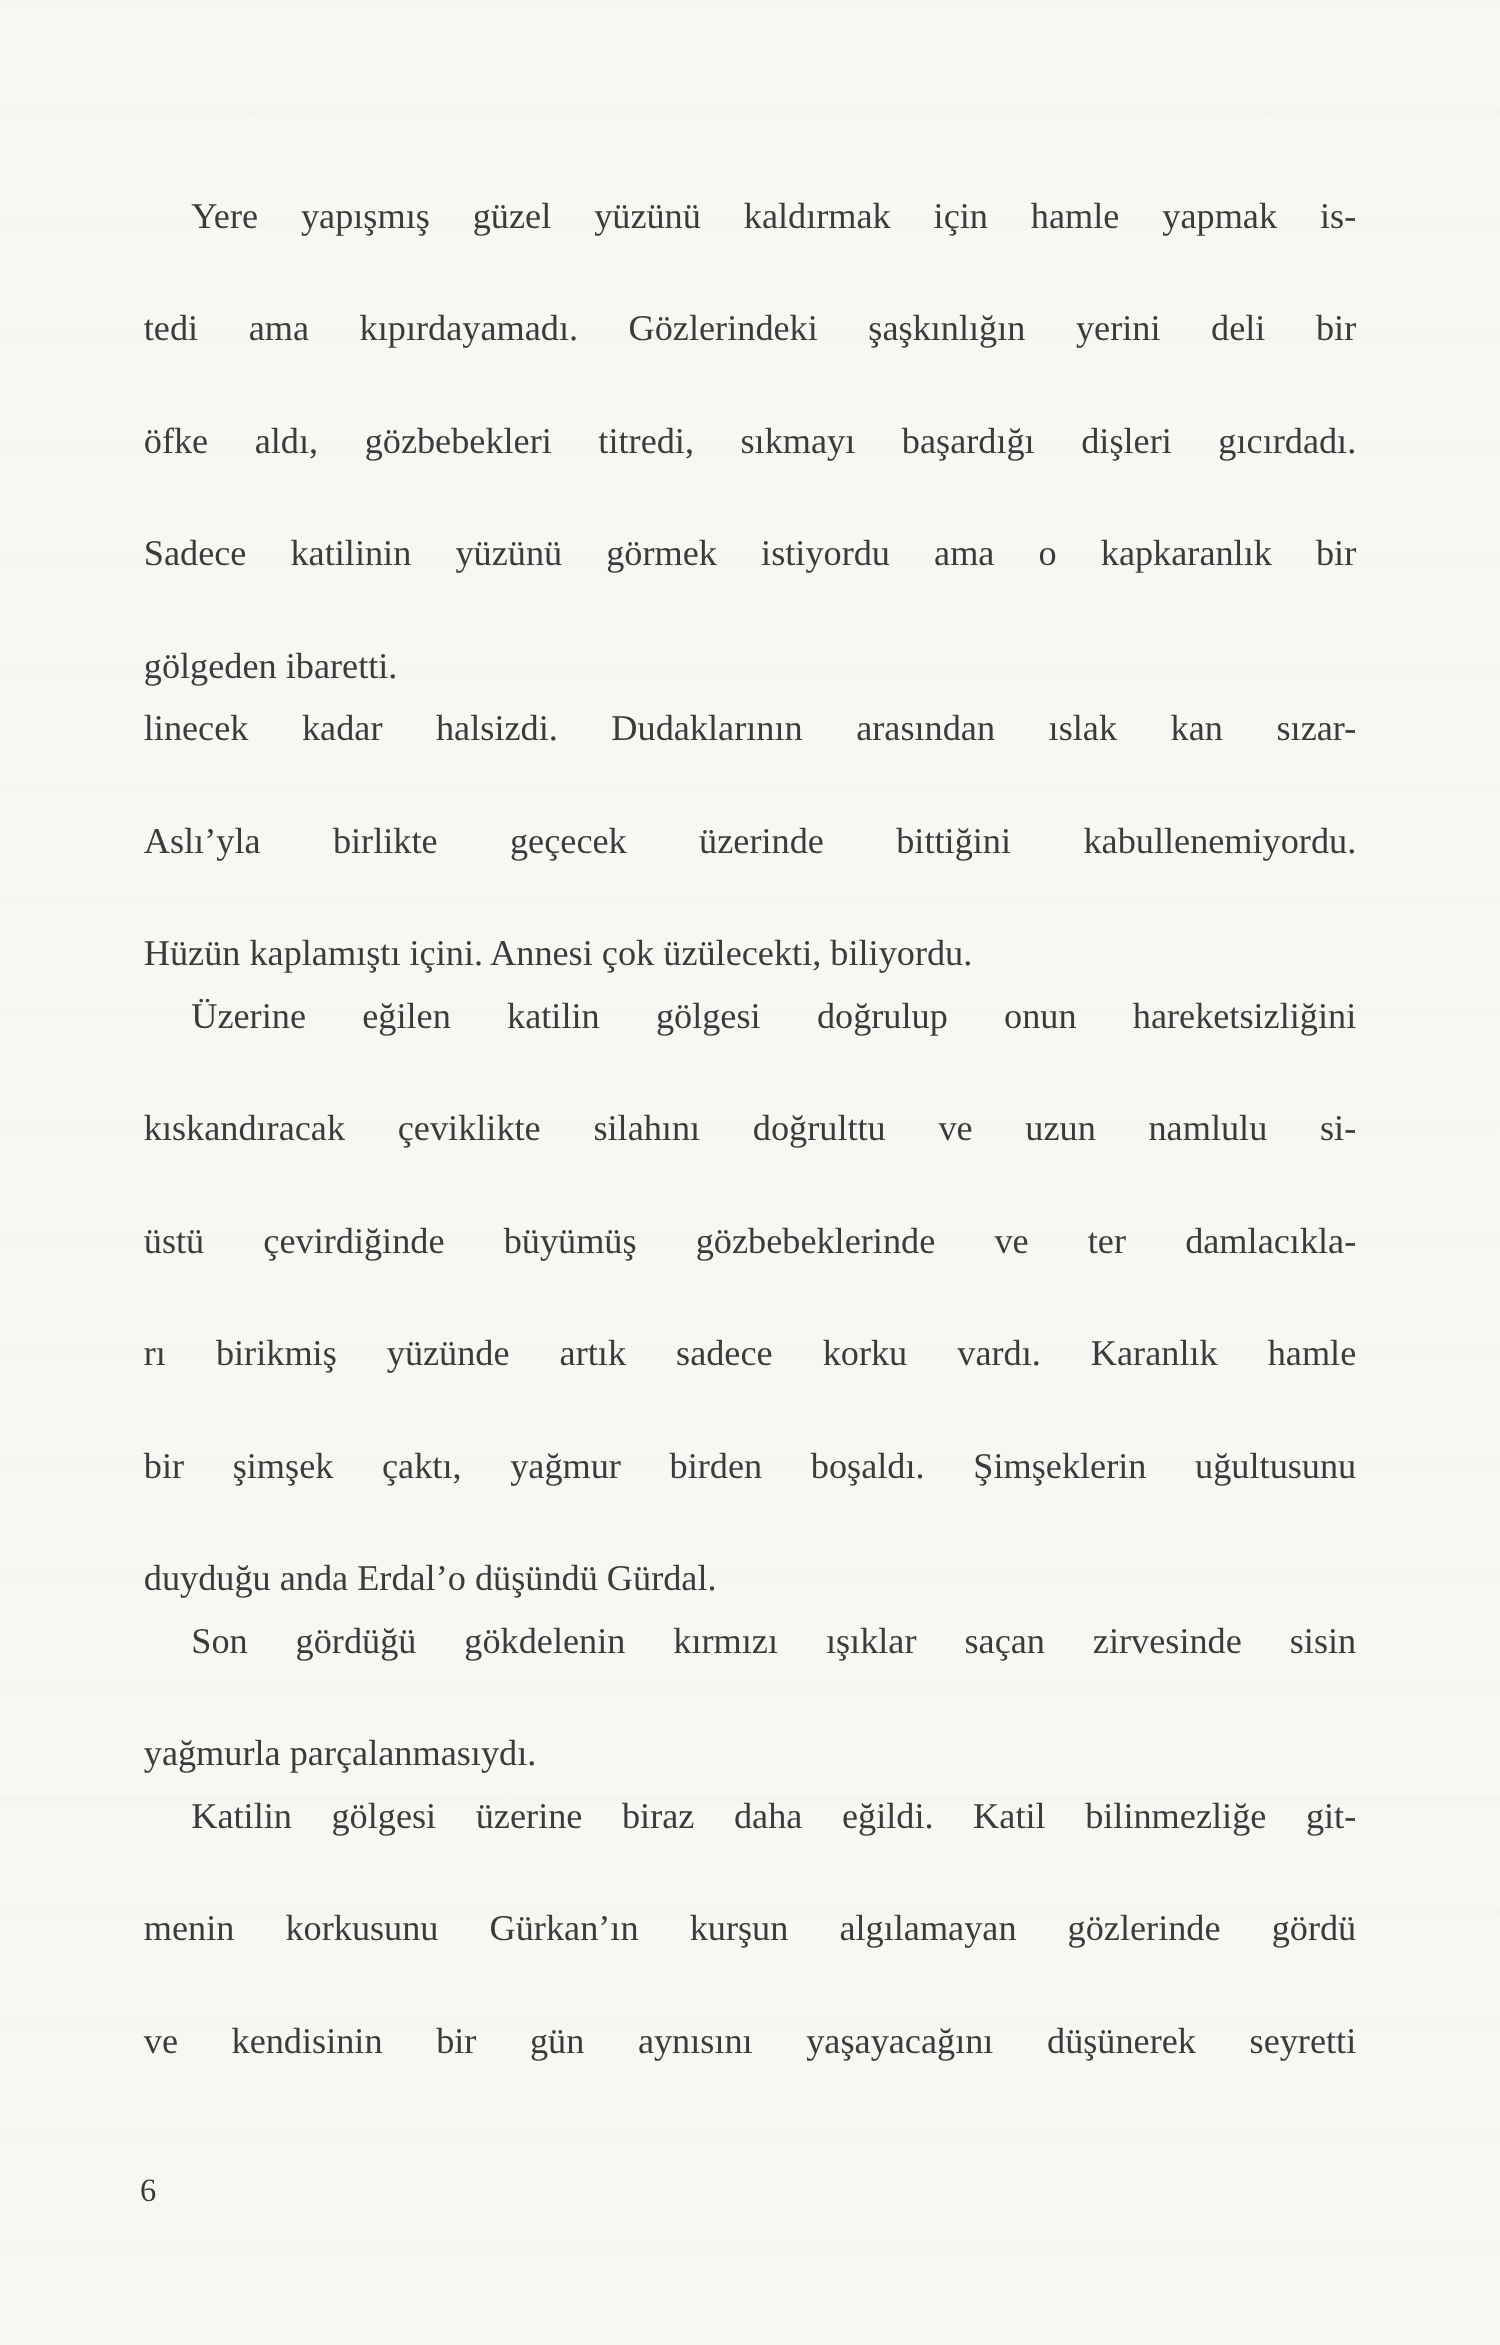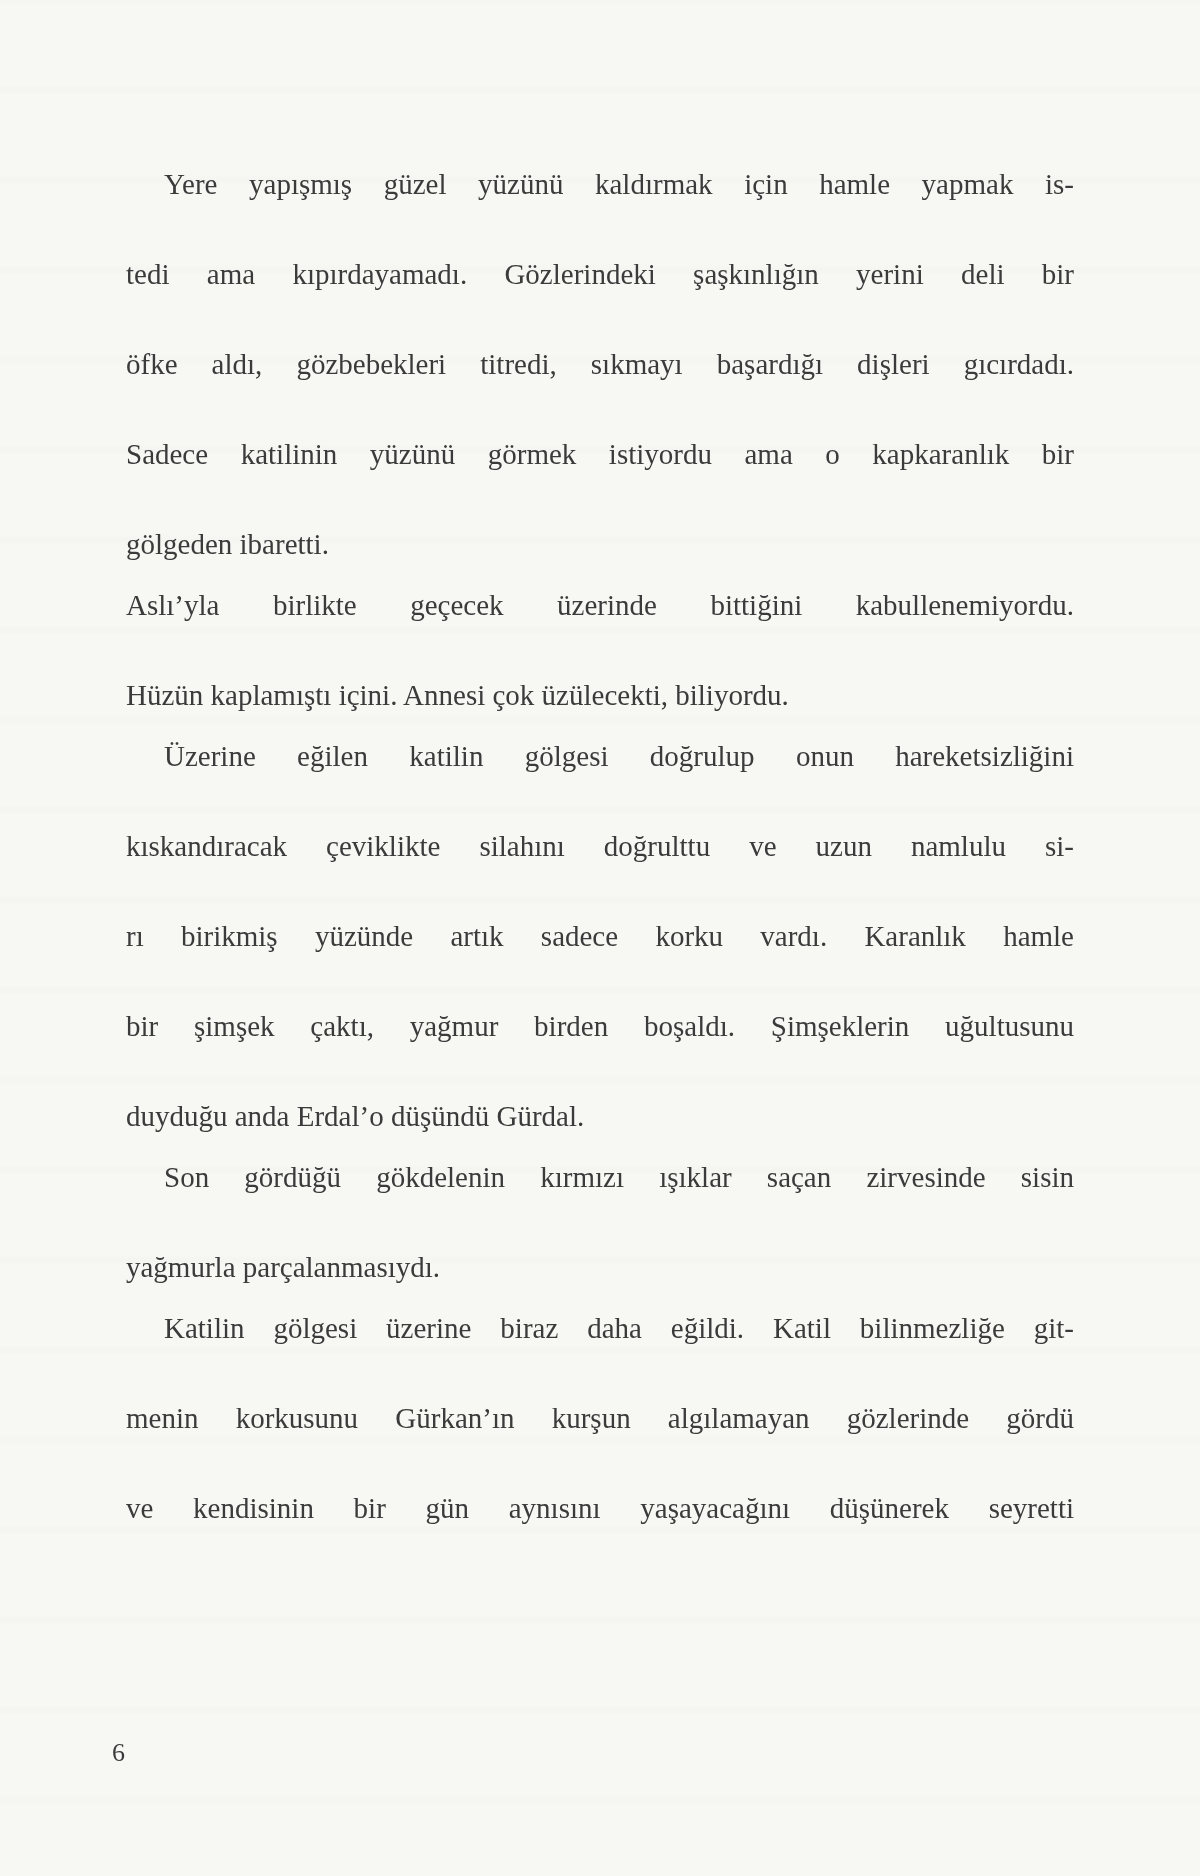--- a/index.html
+++ b/index.html
@@ -25,21 +25,21 @@
   }
   .text-block {
     position: absolute;
     left: 110px;
     top: 146px;
     width: 980px;
     font-size: 29px;
     line-height: 45px;
   }
   p.para {
-    margin: 16px;
+    margin: 5px;
     padding: 0;
   }
   .line {
     display: block;
     text-align: justify;
     white-space: normal;
   }
   
   .line.fill::after {
     content: "";
@@ -67,27 +67,29 @@
 
     <p class="para">
       <span class="line fill indent">Yere yapışmış güzel yüzünü kaldırmak için hamle yapmak is-</span>
       <span class="line fill">tedi ama kıpırdayamadı. Gözlerindeki şaşkınlığın yerini deli bir</span>
       <span class="line fill">öfke aldı, gözbebekleri titredi, sıkmayı başardığı dişleri gıcırdadı.</span>
       <span class="line fill">Sadece katilinin yüzünü görmek istiyordu ama o kapkaranlık bir</span>
       <span class="line">gölgeden ibaretti.</span>
     </p>
 
     <p class="para">
+      <span class="line fill">linecek kadar halsizdi. Dudaklarının arasından ıslak kan sızar-</span>
       <span class="line fill">Aslı’yla birlikte geçecek üzerinde bittiğini kabullenemiyordu.</span>
       <span class="line">Hüzün kaplamıştı içini. Annesi çok üzülecekti, biliyordu.</span>
     </p>
 
     <p class="para">
       <span class="line fill indent">Üzerine eğilen katilin gölgesi doğrulup onun hareketsizliğini</span>
       <span class="line fill">kıskandıracak çeviklikte silahını doğrulttu ve uzun namlulu si-</span>
+      <span class="line fill">üstü çevirdiğinde büyümüş gözbebeklerinde ve ter damlacıkla-</span>
       <span class="line fill">rı birikmiş yüzünde artık sadece korku vardı. Karanlık hamle</span>
       <span class="line fill">bir şimşek çaktı, yağmur birden boşaldı. Şimşeklerin uğultusunu</span>
       <span class="line">duyduğu anda Erdal’o düşündü Gürdal.</span>
     </p>
 
     <p class="para">
       <span class="line fill indent">Son gördüğü gökdelenin kırmızı ışıklar saçan zirvesinde sisin</span>
       <span class="line">yağmurla parçalanmasıydı.</span>
     </p>
 

